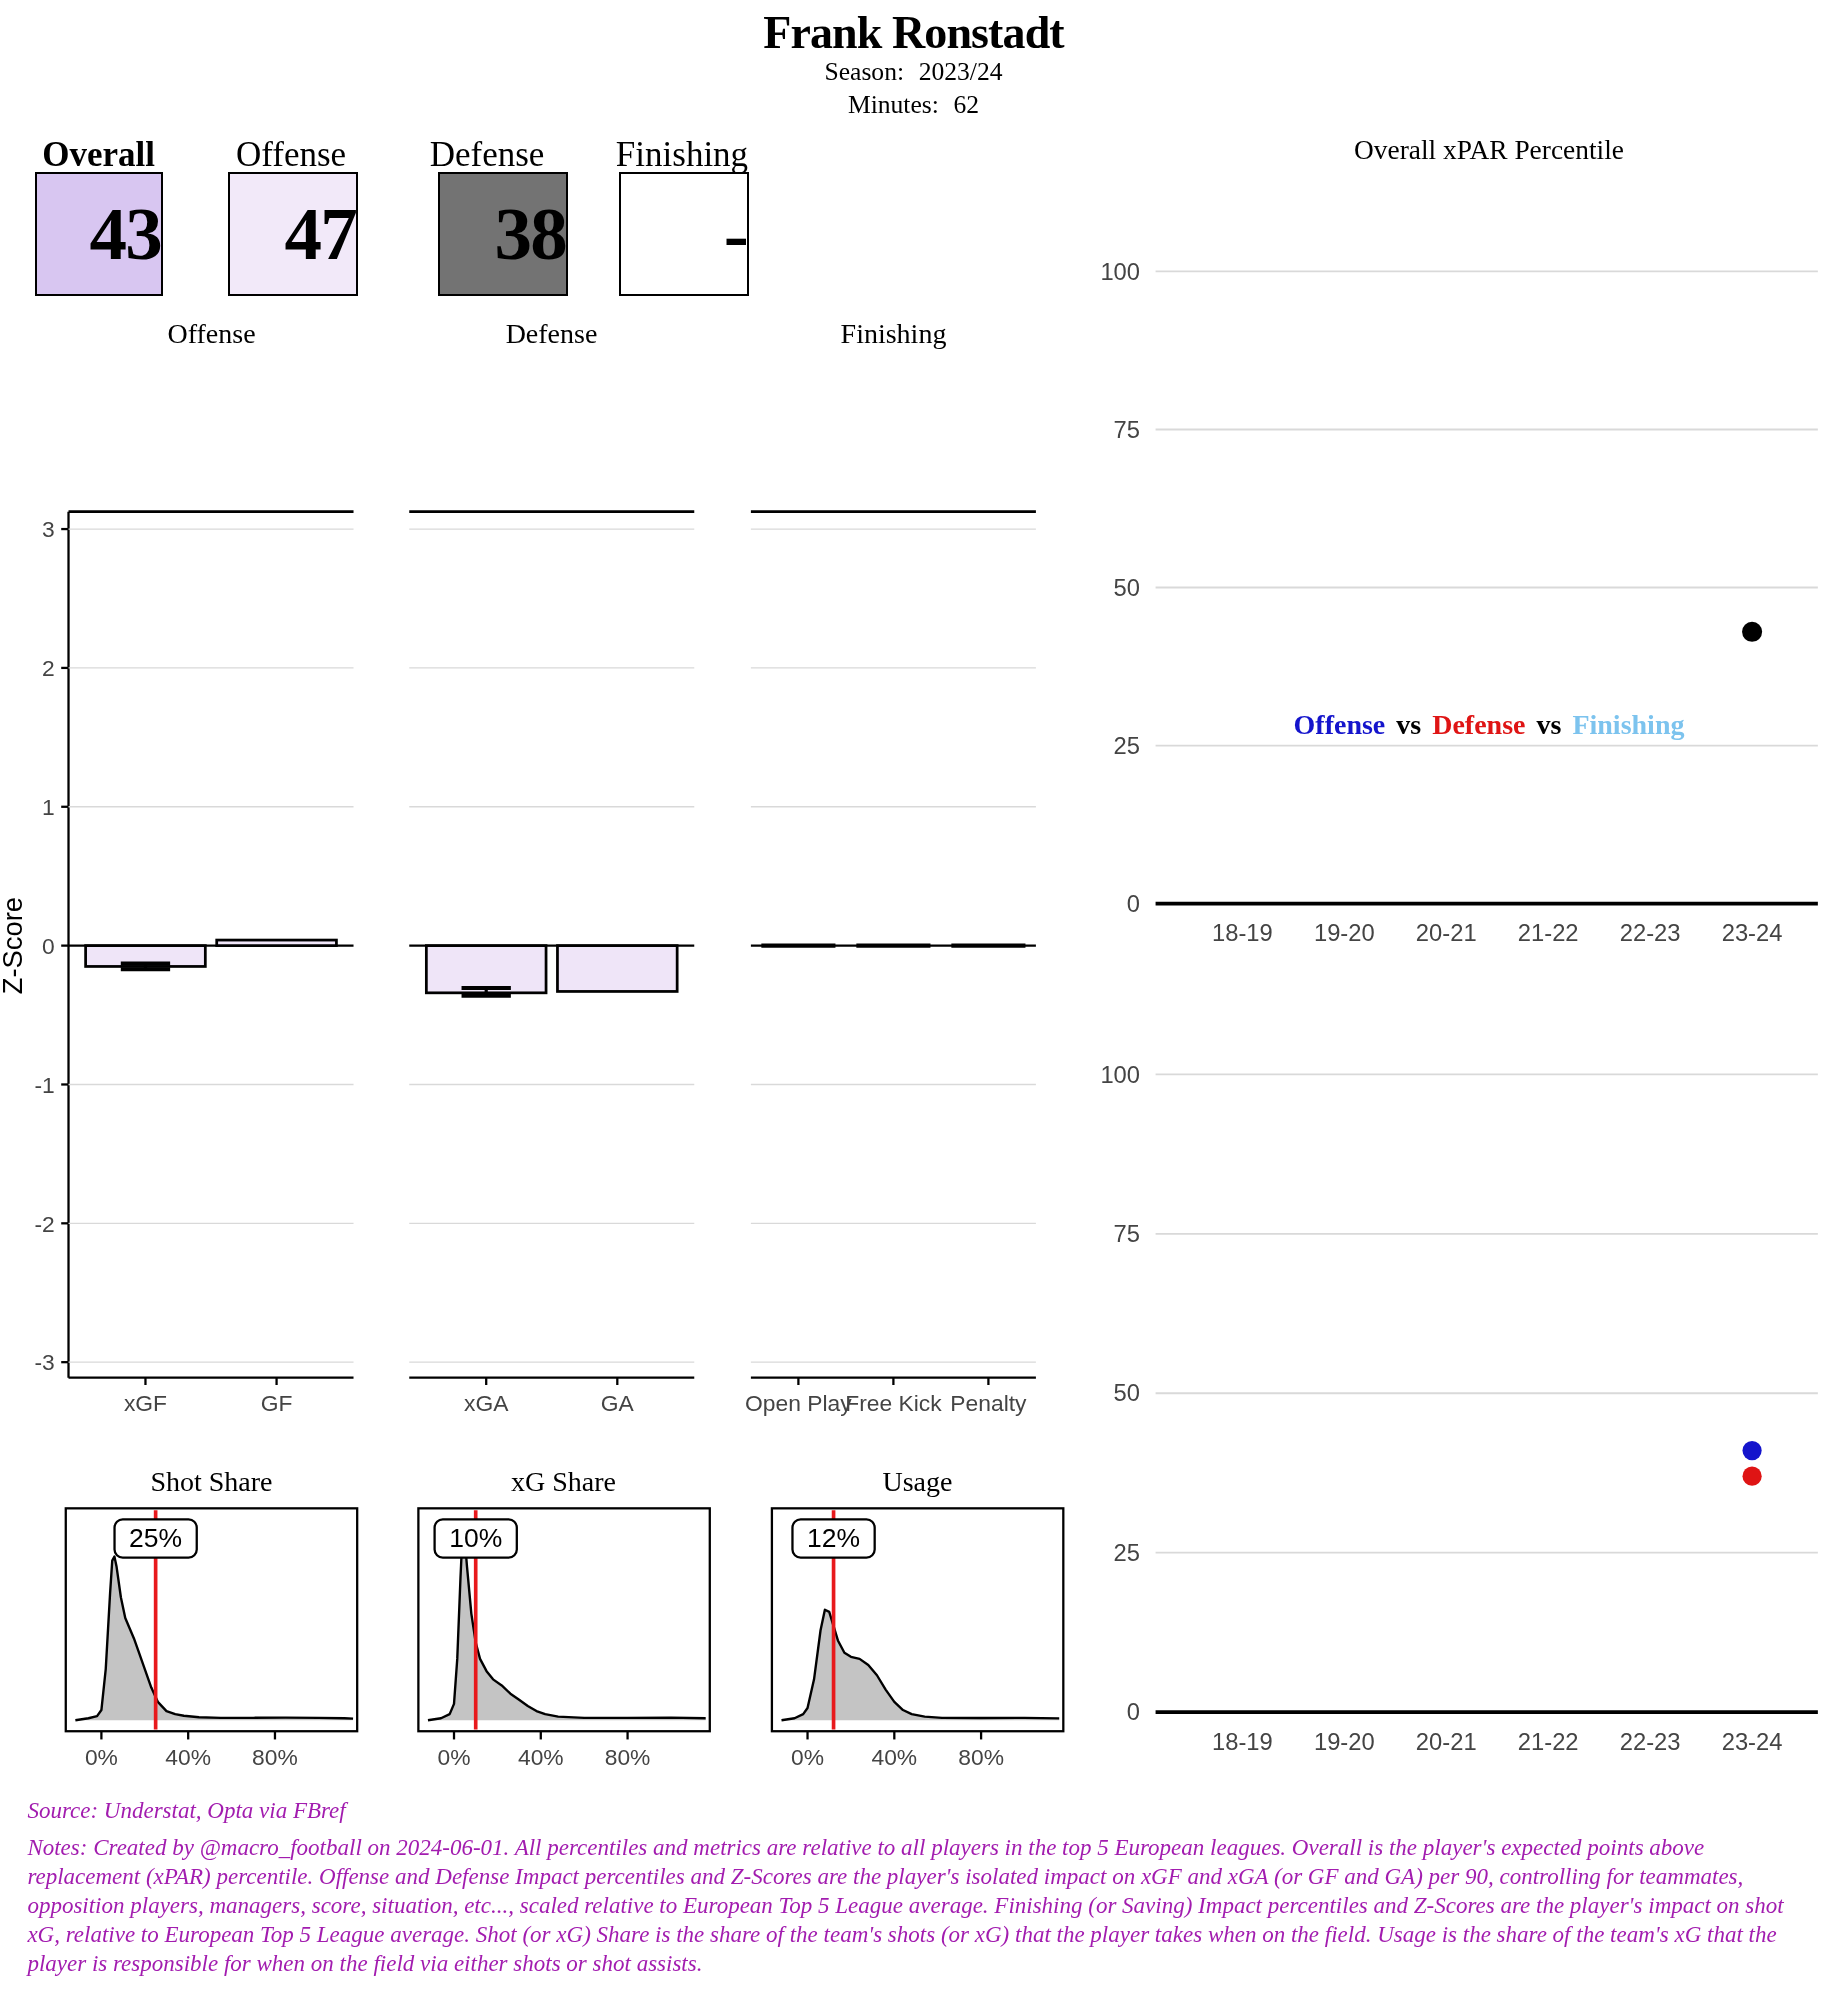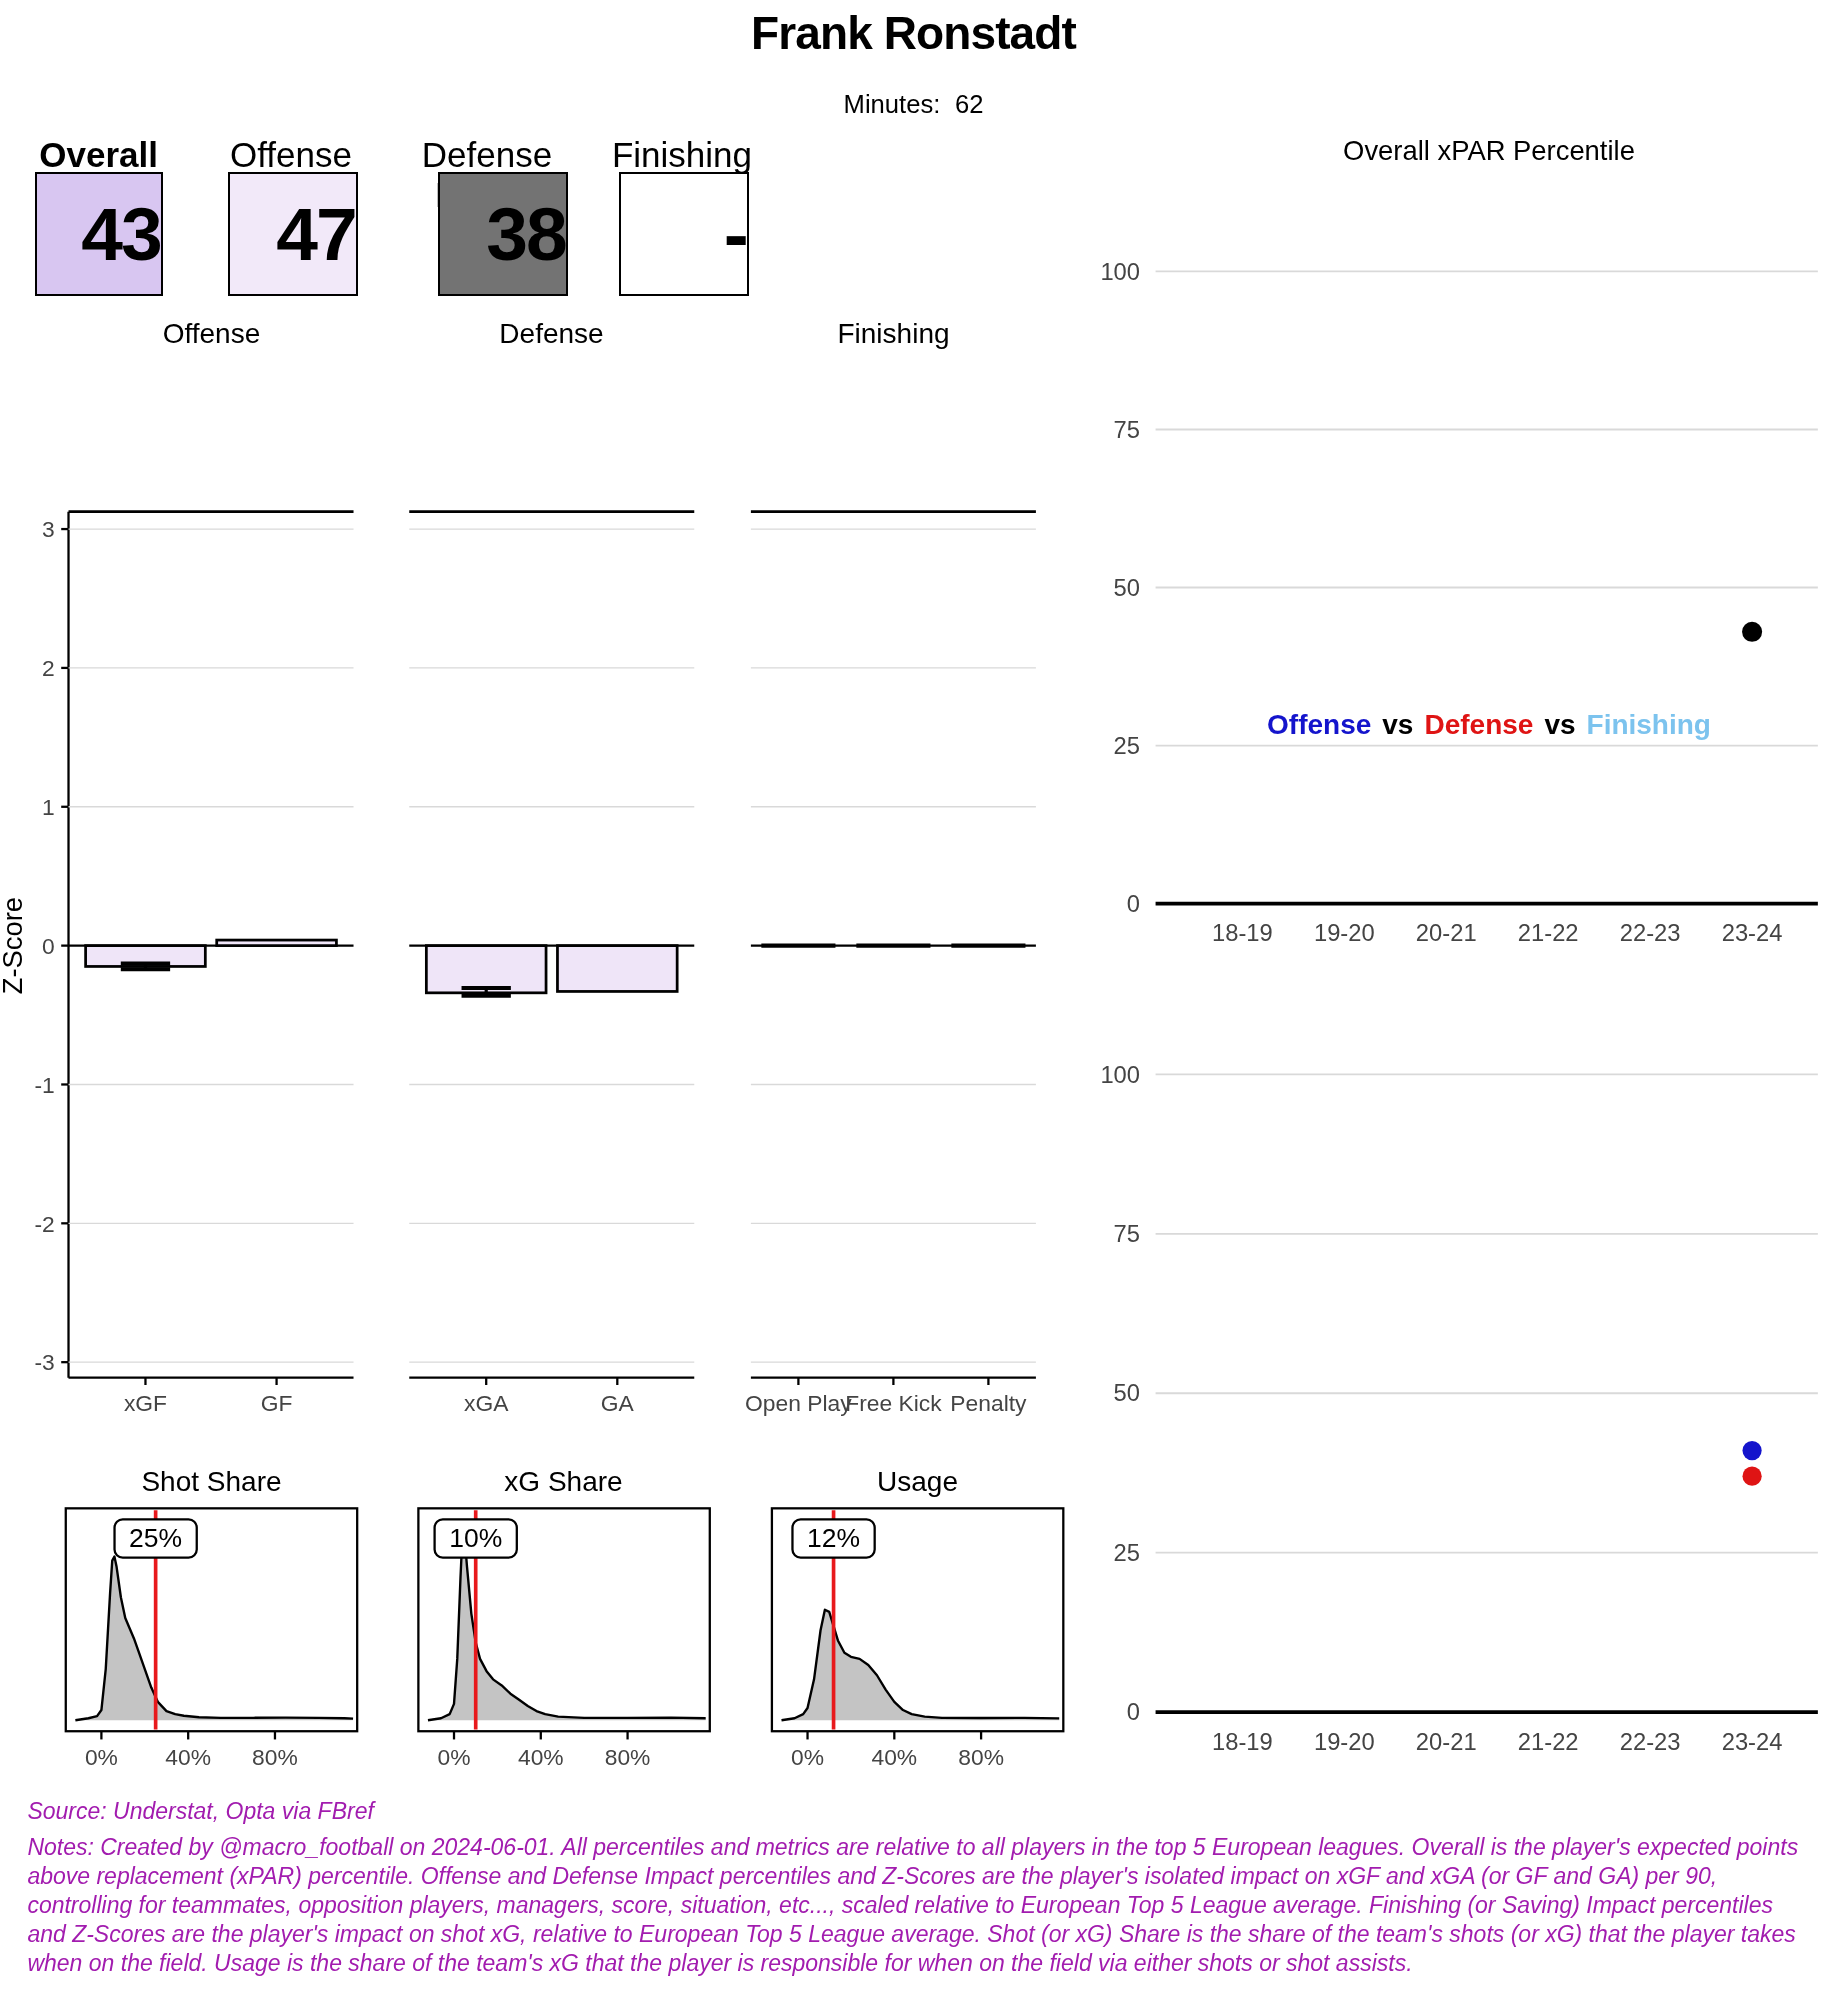--- a/index.html
+++ b/index.html
@@ -1,20 +1,20 @@
 <!DOCTYPE html>
 <html style="font-size:14.6px"><head>
 <meta charset="utf-8">
 <style>
   html,body{margin:0;padding:0;background:#ffffff;}
   .page{
     position:relative;width:1827px;height:2010px;background:#ffffff;
     font-family:"Liberation Sans","DejaVu Sans",sans-serif;color:#000;overflow:hidden;
   }
-  .abs{position:absolute;}
+  .abs{position:absolute;font-family:Liberation Serif, serif;}
   .ctr{text-align:center;}
   #main-title{left:0;top:5.5px;width:1827px;font-size:46px;font-weight:bold;letter-spacing:-0.9px;}
   .sub-line{left:0;width:1827px;font-size:25.6px;}
   .sub-line .lbl{margin-right:14.6px;}
   .impact-label{font-size:35px;top:135px;}
   .impact-box{
     top:172px;height:124px;border:2.7px solid #000;box-sizing:border-box;
     display:flex;align-items:center;justify-content:flex-end;
   }
   .impact-value{font-size:75px;font-weight:bold;letter-spacing:-1.8px;}
@@ -171,20 +171,23 @@
       <text x="1471.6" y="1916" font-size="26" text-anchor="middle" fill="#444444" font-family="&quot;Liberation Sans&quot;,&quot;DejaVu Sans&quot;,sans-serif">19-20</text>
       <text x="1583.2" y="1916" font-size="26" text-anchor="middle" fill="#444444" font-family="&quot;Liberation Sans&quot;,&quot;DejaVu Sans&quot;,sans-serif">20-21</text>
       <text x="1694.8" y="1916" font-size="26" text-anchor="middle" fill="#444444" font-family="&quot;Liberation Sans&quot;,&quot;DejaVu Sans&quot;,sans-serif">21-22</text>
       <text x="1806.4" y="1916" font-size="26" text-anchor="middle" fill="#444444" font-family="&quot;Liberation Sans&quot;,&quot;DejaVu Sans&quot;,sans-serif">22-23</text>
       <text x="1918" y="1916" font-size="26" text-anchor="middle" fill="#444444" font-family="&quot;Liberation Sans&quot;,&quot;DejaVu Sans&quot;,sans-serif">23-24</text>
       <circle cx="1918" cy="1587.82" r="10.5" fill="#1414cc"></circle>
       <circle cx="1918" cy="1615.74" r="10.5" fill="#df1414"></circle>
     </svg>
 
   <div class="abs ctr" id="main-title">Frank Ronstadt</div>
+  <div class="abs ctr sub-line" style="top:57px;">
+    <span class="lbl">Season:</span><span>2023/24</span>
+  </div>
   <div class="abs ctr sub-line" style="top:90px;">
     <span class="lbl">Minutes:</span><span>62</span>
   </div>
 
   <div class="abs ctr impact-label" style="left: 25.6px; width: 146px; font-weight: bold;">Overall</div>
   <div class="abs ctr impact-label" style="left: 218px; width: 146px; font-weight: normal;">Offense Impact</div>
   <div class="abs ctr impact-label" style="left: 414px; width: 146px; font-weight: normal;">Defense Impact</div>
   <div class="abs ctr impact-label" style="left: 609px; width: 146px; font-weight: normal;">Finishing Impact</div>
 
   <div class="abs impact-box" style="left: 35px; width: 128px; background: rgb(216, 198, 241);">

